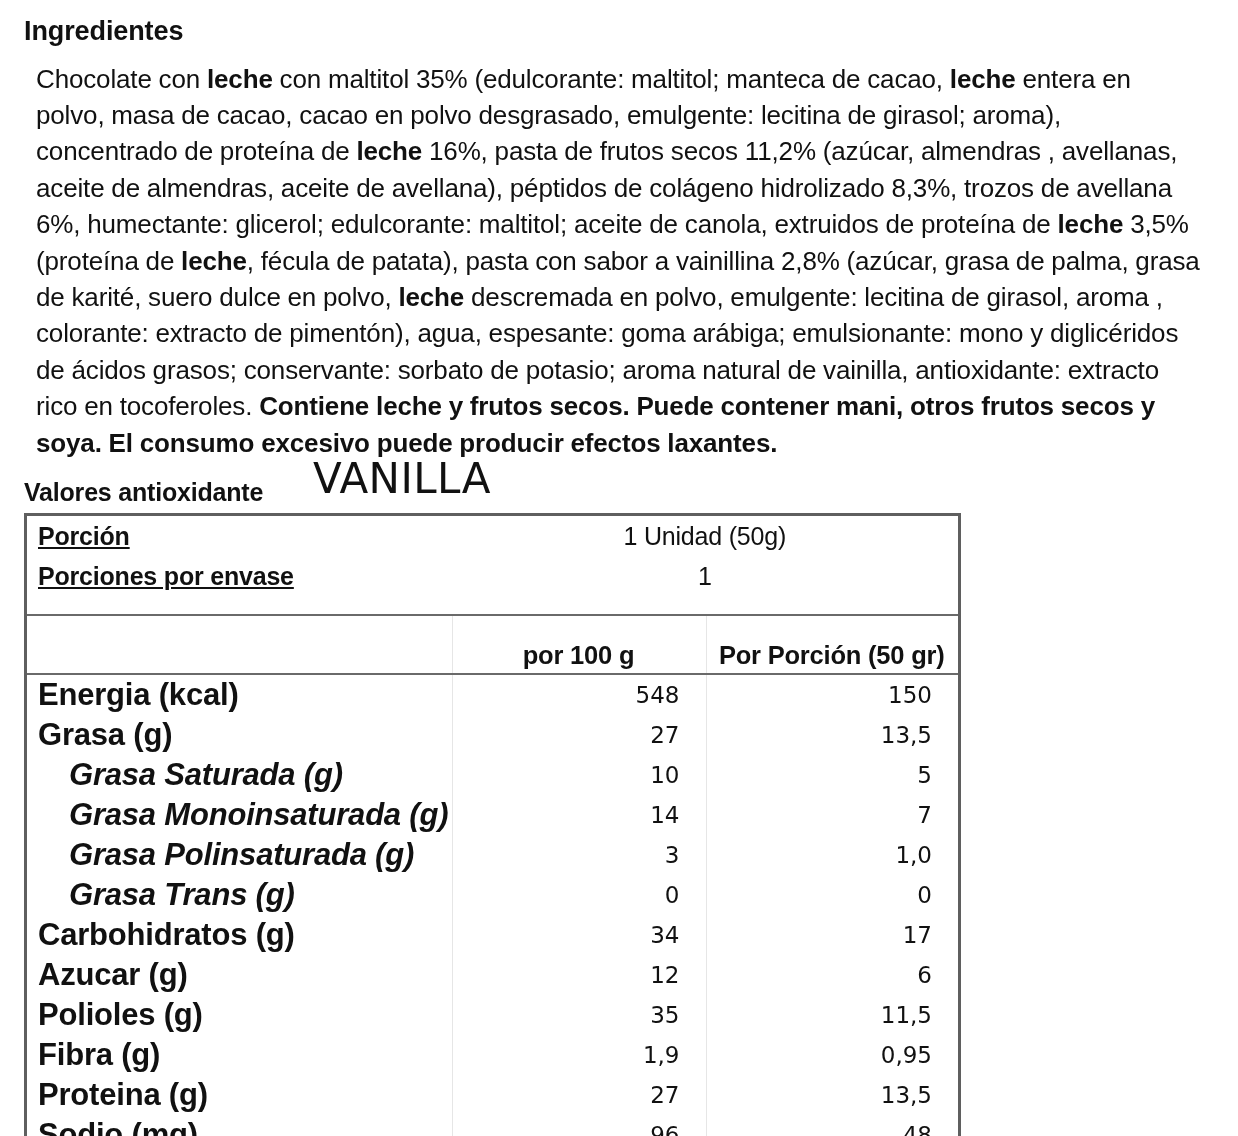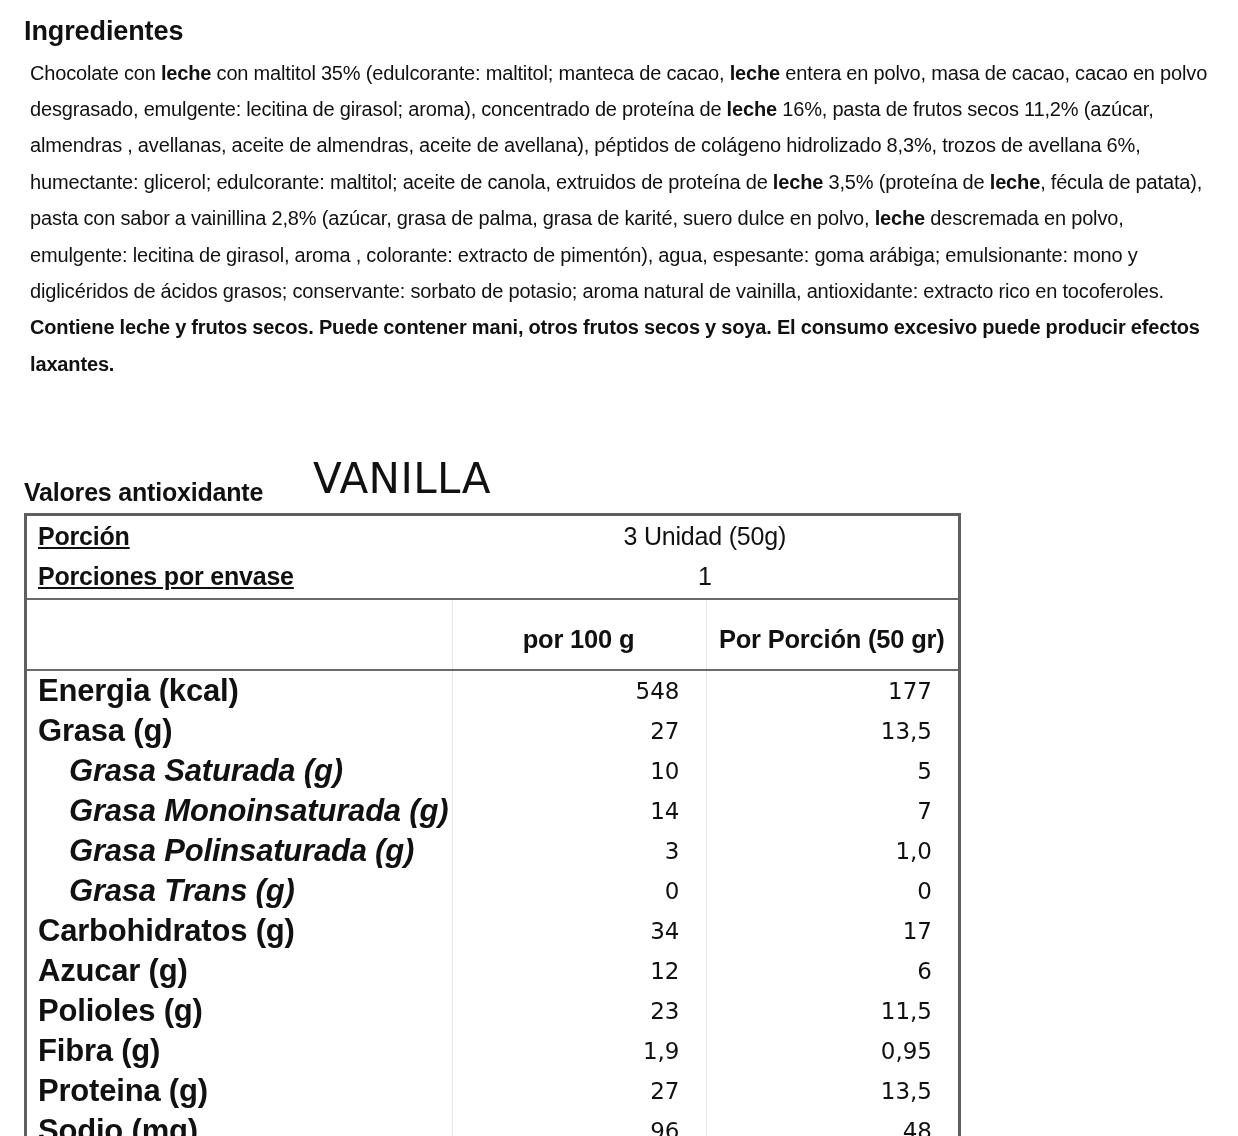--- a/index.html
+++ b/index.html
@@ -31,25 +31,25 @@
     width: 1190px;
   }
   .ing-heading {
     font-size: 27px;
     font-weight: bold;
     line-height: 1.28;
     letter-spacing: -0.1px;
     margin: 0 0 2px 0;
   }
   .ing-body {
-    font-size: 20px;
+    font-size: 26px;
     line-height: 36.4px;
     letter-spacing: -0.15px;
     text-align: left;
-    margin: 6px;
+    margin: 12px;
     word-spacing: -0.2px;
   }
   .ing-body b { font-weight: bold; }
 
   
   .valores-label {
     position: absolute;
     left: 24px;
     top: 480px;
     font-size: 25px;
@@ -99,29 +99,29 @@
     font-size: 25px;
     font-weight: bold;
     letter-spacing: -0.2px;
   }
   tr.serving-row td.name { padding-left: 11px; text-decoration: underline; }
   tr.serving-row td.merged {
     text-align: center;
     font-weight: normal;
     font-size: 25px;
   }
-  tr.serving-row.last td { padding-bottom: 2px; }
+  tr.serving-row.last td { padding-bottom: 18px; }
 
   tr.head-row td {
     height: 54px;
     font-size: 25.5px;
     font-weight: bold;
     text-align: center;
     vertical-align: bottom;
-    padding-bottom: 15px;
+    padding-bottom: 3px;
     border-top: 2px solid #6a6a6a;
     border-bottom: 2px solid #6a6a6a;
     letter-spacing: -0.2px;
   }
   tr.head-row td.name { border-top: 2px solid #6a6a6a; }
 
   tr.data-row td {
     height: 40px;
     font-size: 31px;
   }
@@ -166,38 +166,38 @@
   <table class="nutri-table">
     <colgroup>
       <col class="col-name">
       <col class="col-100g">
       <col class="col-port">
     </colgroup>
     <tbody>
 
       <tr class="serving-row">
         <td class="name">Porción</td>
-        <td class="merged" colspan="2">3 Unidad (50g)</td>
+        <td class="merged" colspan="2">1 Unidad (50g)</td>
       </tr>
 
       <tr class="serving-row last">
         <td class="name">Porciones por envase</td>
         <td class="merged" colspan="2">1</td>
       </tr>
 
       <tr class="head-row">
         <td class="name"></td>
         <td class="guide-100">por 100 g</td>
         <td class="guide-port">Por Porción (50 gr)</td>
       </tr>
 
       <tr class="data-row">
           <td class="name">Energia (kcal)</td>
           <td class="v v100 guide-100">548</td>
-          <td class="v vport guide-port">177</td>
+          <td class="v vport guide-port">150</td>
         </tr>
         <tr class="data-row">
           <td class="name">Grasa (g)</td>
           <td class="v v100 guide-100">27</td>
           <td class="v vport guide-port">13,5</td>
         </tr>
         <tr class="data-row indent">
           <td class="name">Grasa Saturada (g)</td>
           <td class="v v100 guide-100">10</td>
           <td class="v vport guide-port">5</td>
@@ -222,21 +222,21 @@
           <td class="v v100 guide-100">34</td>
           <td class="v vport guide-port">17</td>
         </tr>
         <tr class="data-row">
           <td class="name">Azucar (g)</td>
           <td class="v v100 guide-100">12</td>
           <td class="v vport guide-port">6</td>
         </tr>
         <tr class="data-row">
           <td class="name">Polioles (g)</td>
-          <td class="v v100 guide-100">23</td>
+          <td class="v v100 guide-100">35</td>
           <td class="v vport guide-port">11,5</td>
         </tr>
         <tr class="data-row">
           <td class="name">Fibra (g)</td>
           <td class="v v100 guide-100">1,9</td>
           <td class="v vport guide-port">0,95</td>
         </tr>
         <tr class="data-row">
           <td class="name">Proteina (g)</td>
           <td class="v v100 guide-100">27</td>

